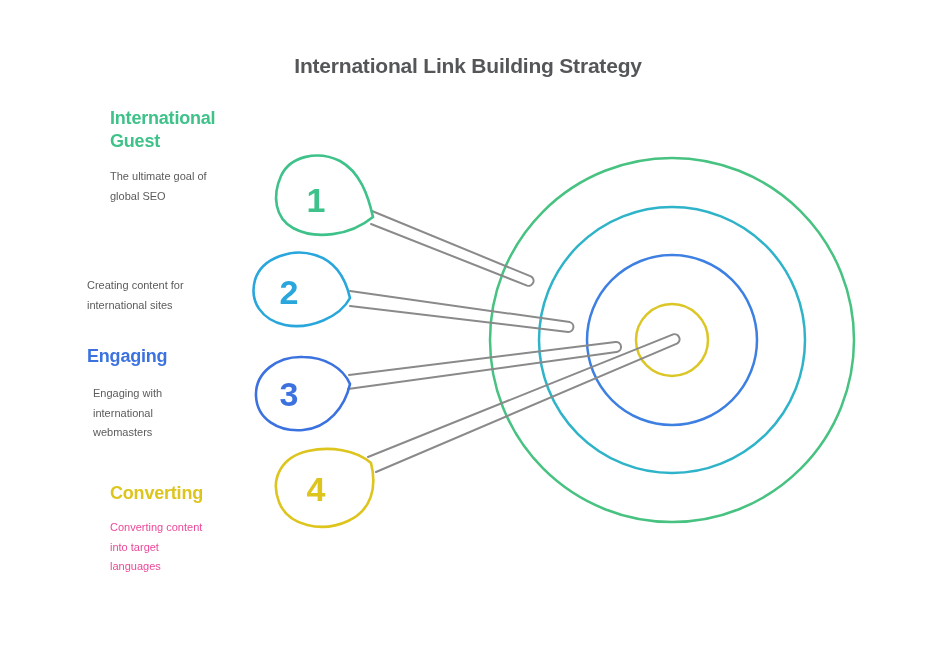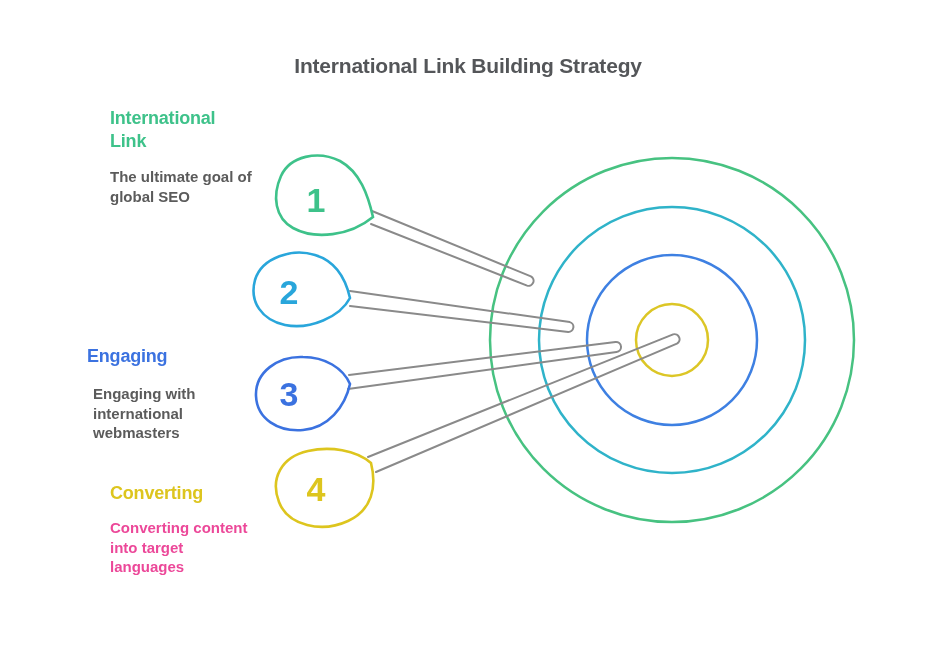--- a/index.html
+++ b/index.html
@@ -25,22 +25,22 @@
   .item-heading {
     position: absolute;
     font-size: 18px;
     font-weight: bold;
     line-height: 23px;
     letter-spacing: -0.2px;
     white-space: nowrap;
   }
   .item-desc {
     position: absolute;
-    font-size: 15px;
-    font-weight: bold;
+    font-size: 11px;
+    font-weight: normal;
     line-height: 19.5px;
     white-space: nowrap;
   }
   .ring, .blob { fill: none; }
   .connector { fill: none; stroke-width: 2; stroke-linecap: round; stroke-linejoin: round; }
   .blob { stroke-width: 2.6; }
   .ring { stroke-width: 2.5; }
   .blob-number {
     font-family: "Liberation Sans", "DejaVu Sans", sans-serif;
     font-size: 34px;
@@ -50,27 +50,31 @@
 </style>
 </head>
 <body>
 
 <div id="canvas">
 
   <div class="page-title" style="color: rgb(84, 86, 89);">International Link Building Strategy</div>
 
   <div class="item-heading" style="left: 110px; top: 107px; color: rgb(62, 194, 138);">
     <div>International</div>
-    <div>Link</div>
+    <div>Guest</div>
   </div>
   <div class="item-desc" style="left: 110px; top: 167px; color: rgb(91, 91, 91);">
     <div>The ultimate goal of</div>
     <div>global SEO</div>
   </div>
 
+  <div class="item-desc" style="left: 87px; top: 276px; color: rgb(91, 91, 91);">
+    <div>Creating content for</div>
+    <div>international sites</div>
+  </div>
 
   <div class="item-heading" style="left: 87px; top: 345px; color: rgb(59, 114, 224);">
     <div>Engaging</div>
   </div>
   <div class="item-desc" style="left: 93px; top: 384px; color: rgb(91, 91, 91);">
     <div>Engaging with</div>
     <div>international</div>
     <div>webmasters</div>
   </div>
 

